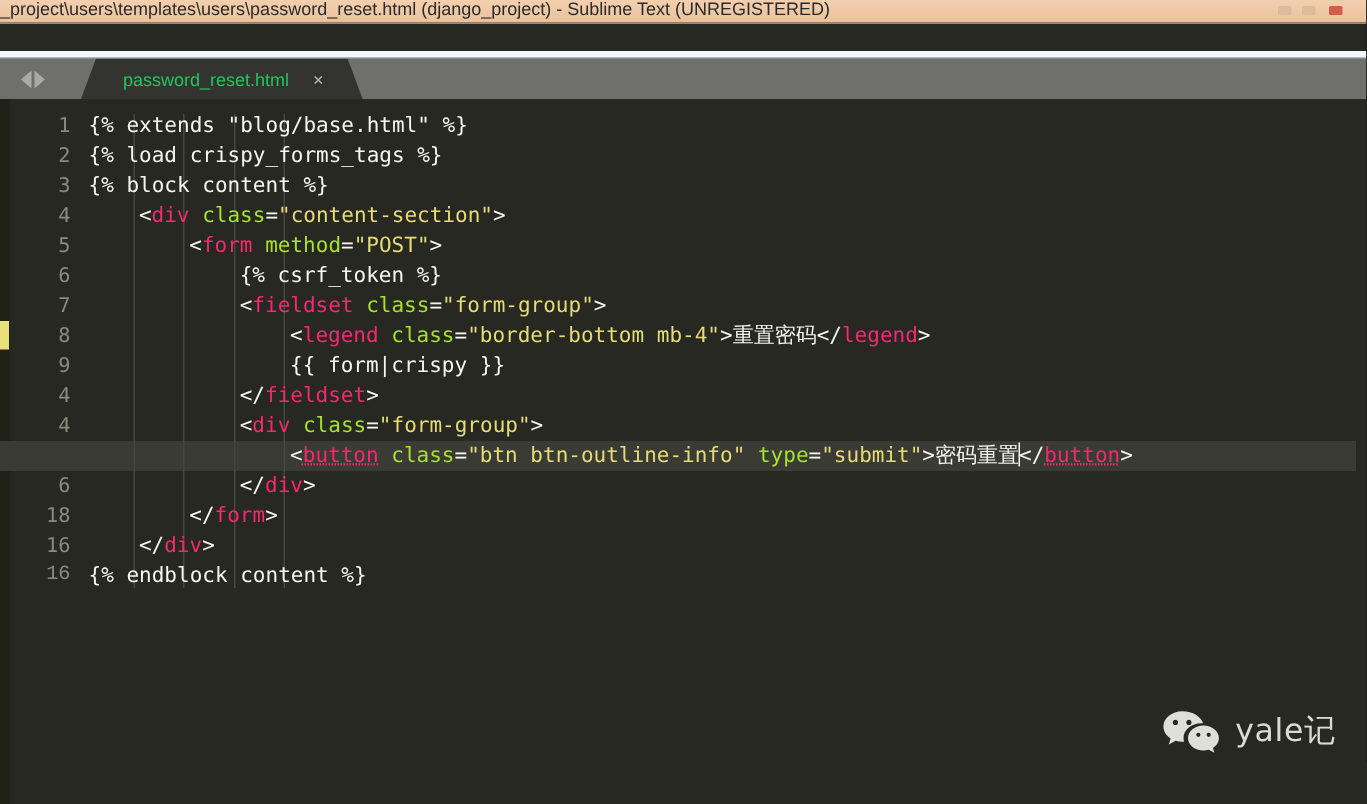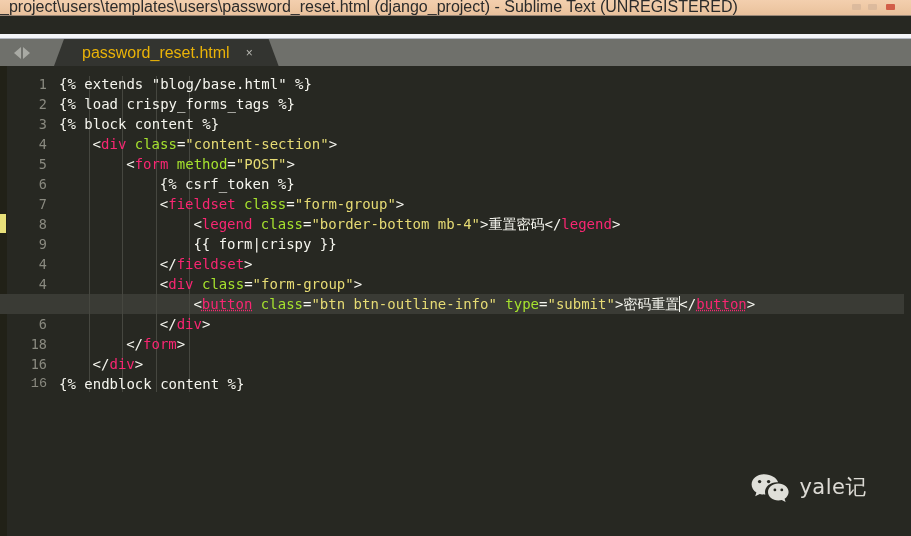--- a/index.html
+++ b/index.html
@@ -24,21 +24,21 @@
     left: 0; top: 0;
     width: 911px;
     height: 15px;
     background: linear-gradient(to bottom, #f3cfae 0%, #eec8a4 55%, #e8c09c 100%);
     border-bottom: 1px solid #9a8878;
     overflow: hidden;
   }
   .titlebar .title-text {
     position: absolute;
     left: 0px; top: -1px;
-    font-size: 16px;
+    font-size: 12px;
     line-height: 15px;
     color: #2b2b2b;
     white-space: nowrap;
     font-family: "Liberation Sans", sans-serif;
   }
   .titlebar .win-btns {
     position: absolute;
     right: 4px; top: 3px;
     width: 70px; height: 9px;
   }
@@ -123,22 +123,22 @@
     left: 54px; top: 0;
     height: 27px;
     background: #333430;
     padding: 0 26px 0 28px;
     display: flex;
     align-items: center;
     clip-path: polygon(10px 0, calc(100% - 10px) 0, 100% 100%, 0 100%);
     cursor: default;
   }
   .tab .tab-label {
-    font-size: 16px;
-    color: #eab308;
+    font-size: 12px;
+    color: #22c55e;
     white-space: nowrap;
     font-family: "Liberation Sans", sans-serif;
   }
   .tab .tab-close {
     margin-left: 16px;
     font-size: 12px;
     color: #b9b9b3;
     line-height: 1;
     cursor: pointer;
   }
@@ -233,21 +233,21 @@
     width: 1px;
     height: 16px;
     background: #f8f8f2;
     vertical-align: -3px;
     margin: 0 -0.5px;
   }
 
   
   .watermark {
     position: absolute;
-    right: 44px;
+    right: 20px;
     bottom: 34px;
     display: flex;
     align-items: center;
     gap: 9px;
     opacity: .92;
     text-align: right;
   }
   .wm-logo {
     position: relative;
     width: 40px; height: 30px;

